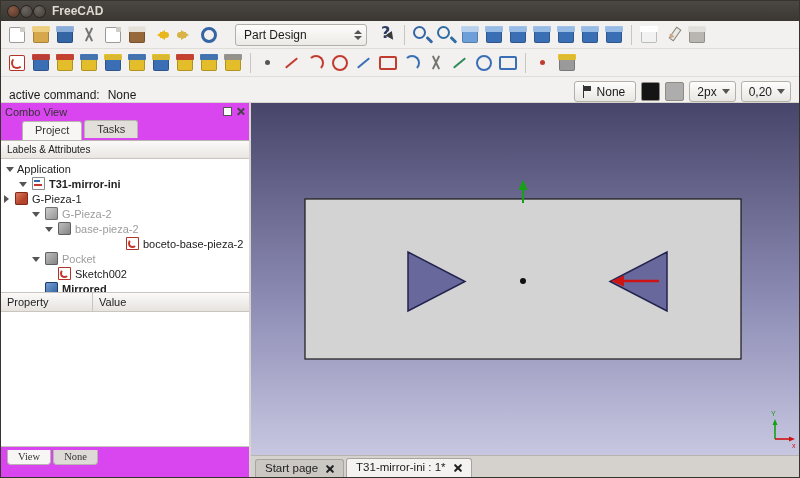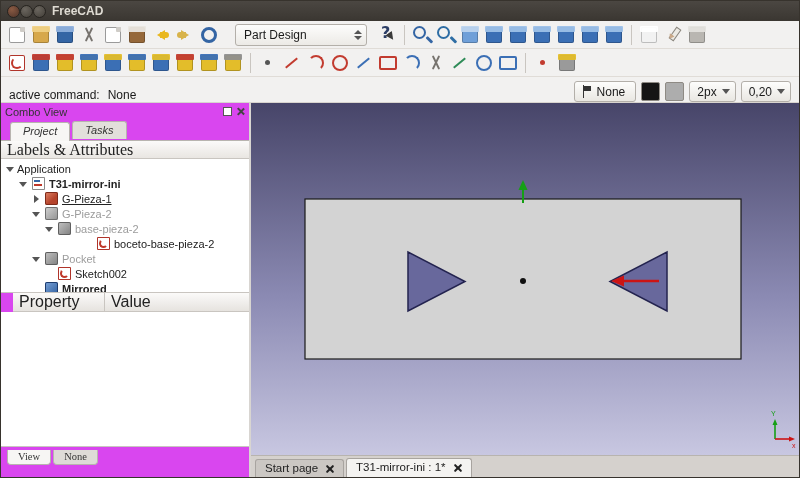--- a/index.html
+++ b/index.html
@@ -83,44 +83,44 @@
   
   .main{flex:1;display:flex;min-height:0;}
   .left-panel{width:250px;flex:none;display:flex;flex-direction:column;background:#d946ef;border-right:2px solid #d8d5d1;}
   .panel-head{height:17px;flex:none;display:flex;align-items:center;padding:0 4px;font-size:11px;color:#333;}
   .ph-icons{margin-left:auto;display:flex;gap:4px;align-items:center;}
   .float-icon{width:9px;height:9px;border:1px solid #555;display:inline-block;background:#fff;}
   .closex{width:9px;height:9px;position:relative;display:inline-block;}
   .closex::before,.closex::after{content:"";position:absolute;left:4px;top:0;width:1.5px;height:9px;background:#444;}
   .closex::before{transform:rotate(45deg);}
   .closex::after{transform:rotate(-45deg);}
-  .ptabs{height:21px;flex:none;display:flex;align-items:center;padding:0 9px;border-bottom:1px solid #b8b4af;font-style:italic;}
+  .ptabs{height:21px;flex:none;display:flex;align-items:flex-start;padding:0 21px;border-bottom:1px solid #b8b4af;}
   .ptab{padding:2px 12px 3px;font-size:11px;border:1px solid #b8b4af;border-bottom:none;border-radius:3px 3px 0 0;
     background:#e2dfdb;color:#333;margin-right:2px;}
   .ptab.active{background:#f7f6f4;position:relative;top:1px;padding-bottom:4px;}
-  .lab-head{height:18px;flex:none;display:flex;align-items:center;padding:0 6px;font-size:16px;color:#222;
-    background:linear-gradient(#fbfaf9,#e9e6e2);border-bottom:1px solid #c9c5c0;font-family:Liberation Serif, serif;}
+  .lab-head{height:18px;flex:none;display:flex;align-items:center;padding:0 6px;font-size:10px;color:#222;
+    background:linear-gradient(#fbfaf9,#e9e6e2);border-bottom:1px solid #c9c5c0;}
   .tree{height:134px;flex:none;background:#fff;overflow:hidden;padding-top:2px;border-bottom:1px solid #c9c5c0;}
   .trow{display:flex;align-items:center;height:15px;font-size:11px;white-space:nowrap;}
   .trow.gray .tlabel{color:#9c9c9c;}
   .trow.bold .tlabel{font-weight:bold;}
   .exp{width:10px;height:10px;display:inline-block;margin-right:2px;position:relative;flex:none;}
   .exp.open::before{content:"";position:absolute;left:1px;top:3px;border-left:4px solid transparent;border-right:4px solid transparent;border-top:5px solid #555;}
   .exp.closed::before{content:"";position:absolute;left:3px;top:1px;border-top:4px solid transparent;border-bottom:4px solid transparent;border-left:5px solid #555;}
   .tico{width:13px;height:13px;margin:0 4px 0 2px;position:relative;display:inline-block;flex:none;border-radius:2px;}
   .tico.doc{background:#fff;box-shadow:inset 0 0 0 1px #8a8a8a;border-radius:1px;}
   .tico.doc::before{content:"";position:absolute;left:2px;top:3px;width:6px;height:2px;background:#3465a4;}
   .tico.doc::after{content:"";position:absolute;left:2px;top:7px;width:8px;height:2px;background:#c0392b;}
   .tico.body-red{background:linear-gradient(135deg,#e2876a 0%,#b5432b 60%);box-shadow:inset 0 0 0 1px #7d2a1a;}
   .tico.body-gray{background:linear-gradient(135deg,#d3d3d3,#909090);box-shadow:inset 0 0 0 1px #6f6f6f;}
   .tico.feat-gray{background:linear-gradient(135deg,#c3c3c3,#7f7f7f);box-shadow:inset 0 0 0 1px #5f5f5f;}
   .tico.sketch{background:#fff;box-shadow:inset 0 0 0 1px #b0342a;border-radius:1px;}
   .tico.sketch::before{content:"";position:absolute;inset:2px;border:2px solid transparent;border-bottom:2px solid #c0392b;border-left:2px solid #c0392b;border-radius:50%;}
   .tico.mirrored{background:linear-gradient(135deg,#7aa3d8,#2f5e9e);box-shadow:inset 0 0 0 1px #1d3c6e;}
-  .prop-head{height:19px;flex:none;display:flex;background:linear-gradient(#fbfaf9,#e6e3df);border-bottom:1px solid #c9c5c0;font-size:16px;margin-left:12px;}
+  .prop-head{height:19px;flex:none;display:flex;background:linear-gradient(#fbfaf9,#e6e3df);border-bottom:1px solid #c9c5c0;font-size:11px;}
   .ph-cell{width:92px;flex:none;display:flex;align-items:center;padding:0 6px;border-right:1px solid #c9c5c0;color:#222;}
   .ph-cell.v{flex:1;border-right:none;}
   .prop-body{flex:1;background:#fff;border-bottom:1px solid #c9c5c0;}
   .vd-tabs{height:18px;flex:none;display:flex;padding:0 6px;align-items:flex-end;font-family:Liberation Serif, serif;}
   .vdtab{padding:1px 10px 2px;font-size:10.5px;border:1px solid #b8b4af;border-top:none;border-radius:0 0 4px 4px;
     background:#dedbd7;color:#333;margin-right:2px;}
   .vdtab.active{background:#f7f6f4;}
   .panel-foot{height:12px;flex:none;}
 
   .right-col{flex:1;display:flex;flex-direction:column;min-width:0;}
@@ -345,36 +345,36 @@
       <div class="tree" id="tree">
           <div class="trow" style="padding-left: 4px;">
             <span class="exp open"></span>
             <span class="tlabel">Application</span>
           </div>
           <div class="trow bold" style="padding-left: 17px;">
             <span class="exp open"></span>
             <span class="tico doc"></span>
             <span class="tlabel">T31-mirror-ini</span>
           </div>
-          <div class="trow" style="padding-left: 30px; text-decoration: underline;">
+          <div class="trow" style="">
             <span class="exp closed"></span>
             <span class="tico body-red"></span>
             <span class="tlabel">G-Pieza-1</span>
           </div>
           <div class="trow gray" style="padding-left: 30px;">
             <span class="exp open"></span>
             <span class="tico body-gray"></span>
             <span class="tlabel">G-Pieza-2</span>
           </div>
           <div class="trow gray" style="padding-left: 43px;">
             <span class="exp open"></span>
             <span class="tico feat-gray"></span>
             <span class="tlabel">base-pieza-2</span>
           </div>
-          <div class="trow" style="padding-left: 82px;">
+          <div class="trow" style="padding-left: 65px; margin-left: 46px;">
             <span class="exp"></span>
             <span class="tico sketch"></span>
             <span class="tlabel">boceto-base-pieza-2</span>
           </div>
           <div class="trow gray" style="padding-left: 30px;">
             <span class="exp open"></span>
             <span class="tico feat-gray"></span>
             <span class="tlabel">Pocket</span>
           </div>
           <div class="trow" style="padding-left: 43px;">

